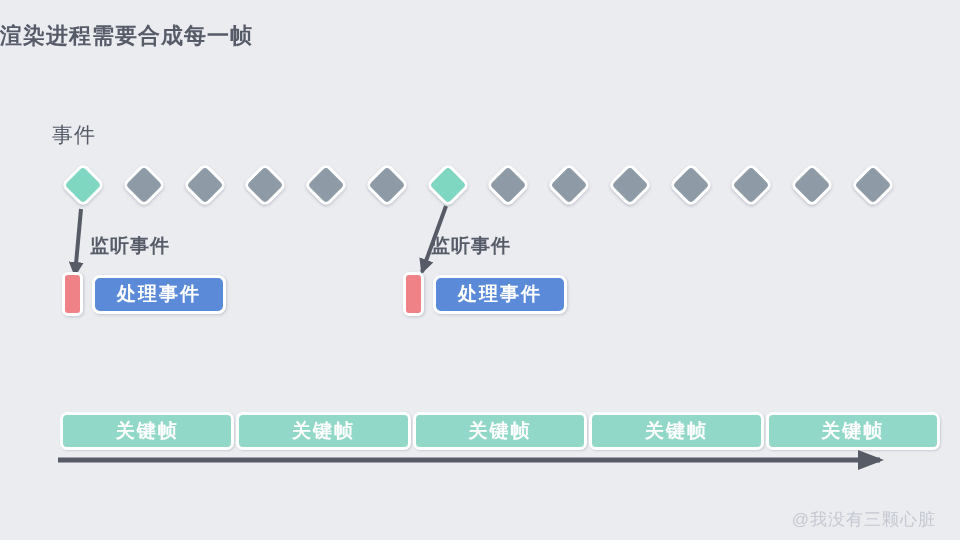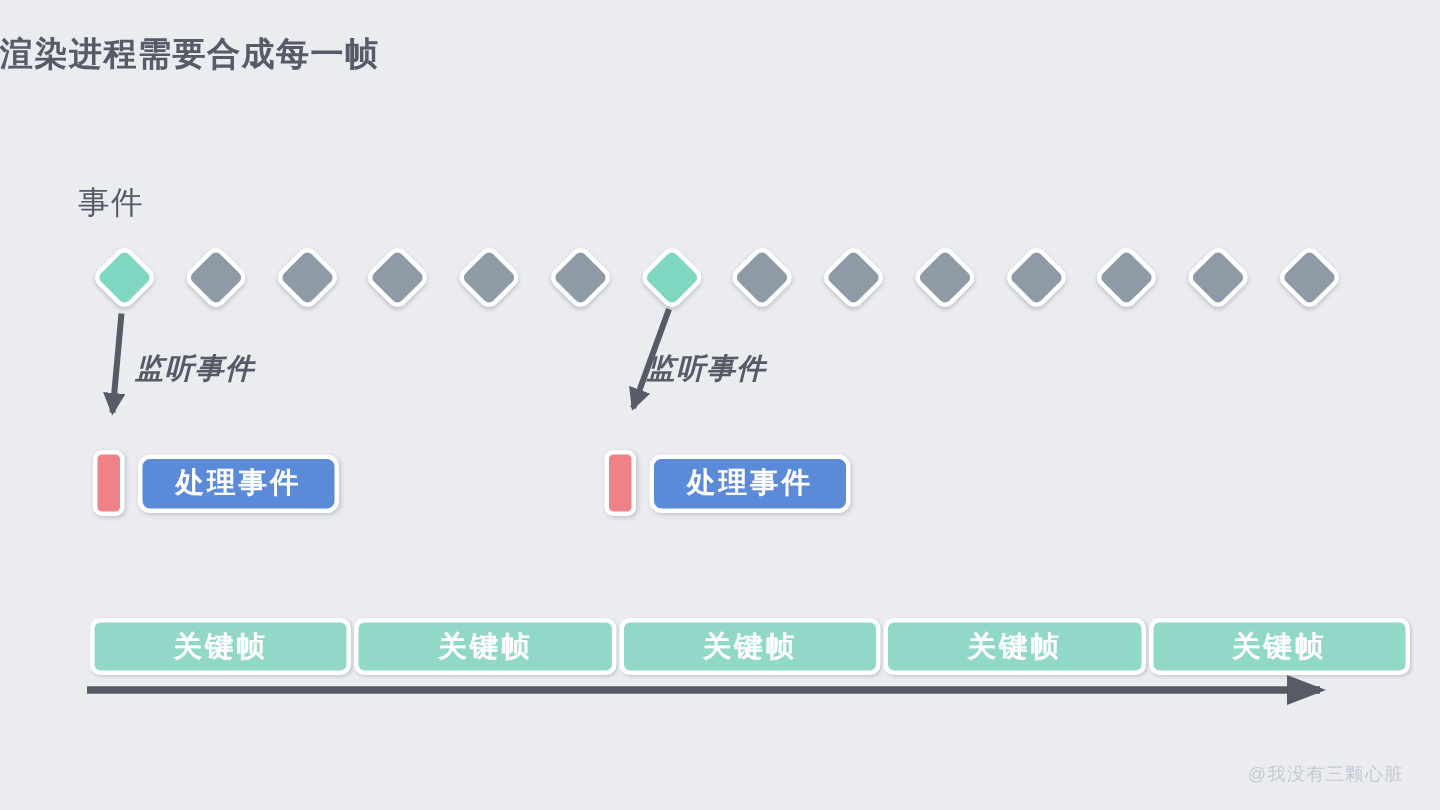--- a/index.html
+++ b/index.html
@@ -52,24 +52,23 @@
     position:absolute;left:0;top:0;width:960px;height:540px;
     pointer-events:none;
   }
   .listener-group{position:absolute;top:233px;width:240px;}
   .listener-group.g1{left:62px;}
   .listener-group.g2{left:403px;}
   .listener-label{
     margin-left:28px;
     font-size:19px;font-weight:bold;letter-spacing:1px;
     color:var(--text-dark);
-    font-style:italic;
   }
   .listener-row{
-    position:absolute;left:0;top:67px;
+    position:absolute;left:0;top:39px;
     display:flex;align-items:center;gap:9px;
   }
   .event-chip{
     width:21px;height:44px;
     background:var(--event-pink);
     border:3px solid #ffffff;border-radius:6px;
     box-shadow:1px 1px 3px rgba(100,110,130,.3);
   }
   .handler-button{
     width:134px;height:39px;
@@ -86,21 +85,21 @@
   .keyframe{
     flex:1 1 0;height:38px;
     background:var(--keyframe-teal);
     border:3px solid #ffffff;border-radius:7px;
     box-shadow:1px 1px 2px rgba(100,110,130,.25);
     display:flex;align-items:center;justify-content:center;
     color:#ffffff;font-size:19px;font-weight:bold;letter-spacing:2px;
   }
   .watermark{
     position:absolute;right:24px;top:508px;
-    font-size:12px;letter-spacing:1px;
+    font-size:17px;letter-spacing:1px;
     color:var(--watermark-gray);
   }
 </style>
 </head>
 <body>
 
 <div class="title">渲染进程需要合成每一帧</div>
 
 <div class="events-label">事件</div>
 

